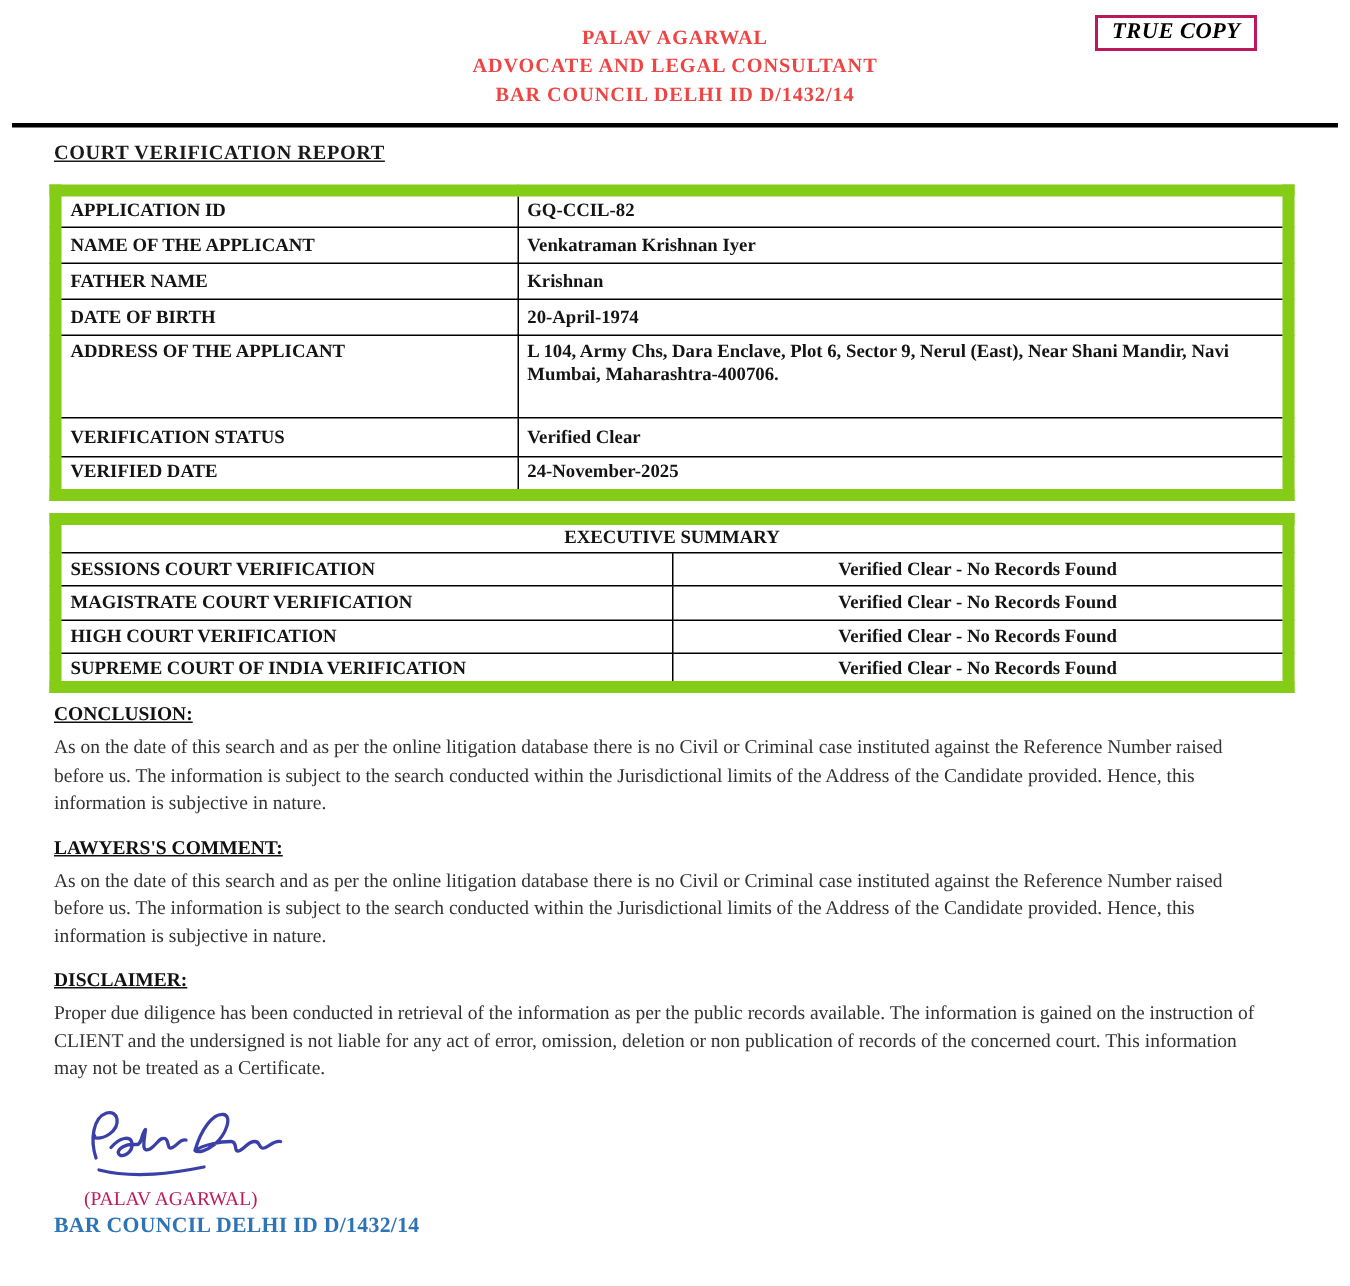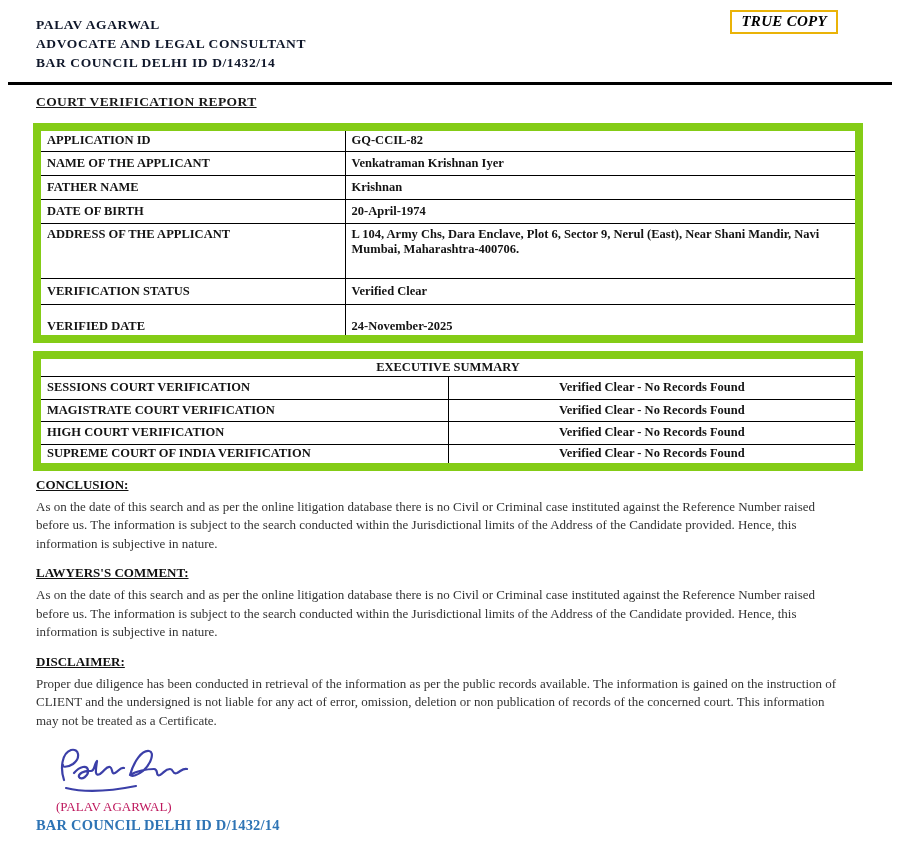--- a/index.html
+++ b/index.html
@@ -12,28 +12,28 @@
   .page {
     position: relative;
     width: 900px; height: 857px;
     padding: 0 36px;
     background: #fff;
     overflow: hidden;
   }
   
   .stamp {
     position: absolute; top: 10px; right: 62px;
-    border: 2px solid #eab308;
+    border: 2px solid #be185d;
     padding: 1px 9px 2px;
     font-size: 15px; font-weight: bold; font-style: italic;
     color: #000; letter-spacing: 0.3px;
     background: #fff;
   }
   
-  .letterhead { padding-top: 15px; text-align: left; color: #0f172a; font-weight: bold; letter-spacing: 0.6px; }
+  .letterhead { padding-top: 15px; text-align: center; color: #ef4444; font-weight: bold; letter-spacing: 0.6px; }
   .letterhead div { line-height: 19px; font-size: 13.5px; }
   .rule { height: 3px; background: #000; margin: 10px -28px 0 -28px; }
   
   .doc-title {
     margin-top: 9px; text-align: left;
     font-size: 13.5px; font-weight: bold; text-decoration: underline;
     color: #1a1a1a; letter-spacing: 0.4px; line-height: 16px;
   }
   
   table {
@@ -46,21 +46,21 @@
   td, th {
     border: 1px solid #000;
     padding: 1px 6px;
     font-size: 12.5px; font-weight: bold; color: #141414;
     vertical-align: middle;
   }
   .label-cell { width: 308px; }
   .details-table td { height: 24px; }
   .details-table tr:nth-of-type(5) td { height: 55px; vertical-align: top; padding-top: 3px; }
   .details-table tr:nth-of-type(6) td { height: 26px; }
-  .details-table tr:nth-of-type(7) td { height: 26px; vertical-align: top; padding-top: 14px; font-family: Liberation Serif, serif; }
+  .details-table tr:nth-of-type(7) td { height: 26px; vertical-align: top; padding-top: 2px; font-family: Liberation Serif, serif; }
   .summary-table { margin-top: 8px; }
   .summary-table th { height: 22px; text-align: center; font-size: 12.5px; color: #141414; margin-top: 40px; }
   .summary-table td { height: 22.5px; }
   .summary-table .result-cell { text-align: center; }
   
   .sections { margin-top: 6px; }
   .text-section { margin-bottom: 12px; }
   .section-heading {
     font-size: 13px; font-weight: bold; text-decoration: underline;
     color: #111; line-height: 16px; margin-bottom: 5px;

